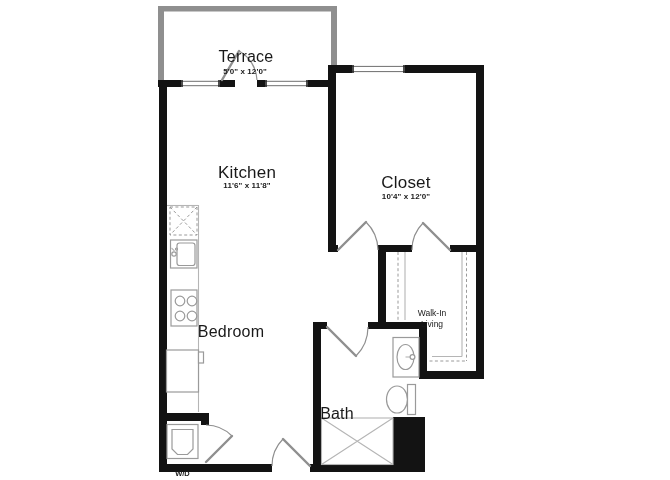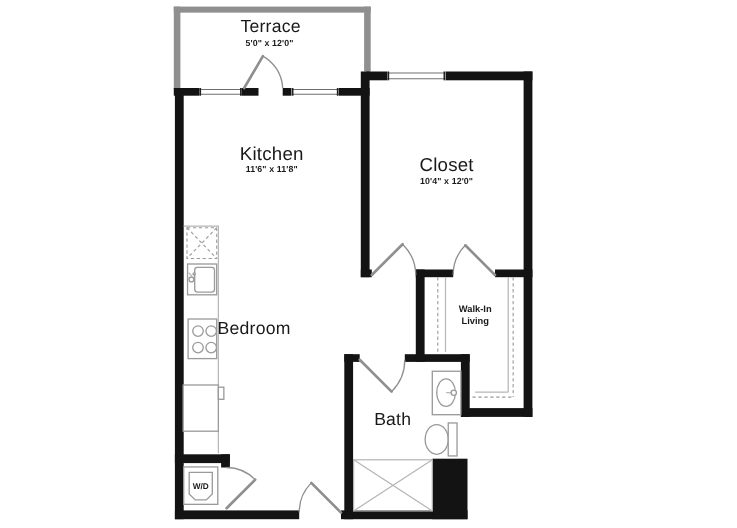--- a/index.html
+++ b/index.html
@@ -22,26 +22,26 @@
   .twall{fill:var(--terrace-wall-color);}
   .winline{stroke:var(--window-line-color);stroke-width:1;}
   .wincap{stroke:#222;stroke-width:1.6;}
   .door-panel{stroke:var(--door-color);stroke-width:2.4;fill:none;stroke-linecap:round;}
   .door-arc{stroke:var(--door-color);stroke-width:1.2;fill:none;}
   .fix{stroke:var(--fixture-color);stroke-width:1.2;fill:#fff;}
   .fixl{stroke:var(--fixture-light-color);stroke-width:1.1;fill:none;}
   .dash{stroke:var(--fixture-color);stroke-width:1;fill:none;stroke-dasharray:3 2.4;}
   .label{
     position:absolute;transform:translate(-50%,-50%);
-    color:var(--text-color);white-space:nowrap;text-align:center;line-height:1;
+    color:var(--text-color);white-space:nowrap;text-align:center;line-height:1;margin-top:32px;
   }
   .room-name{font-size:17px;letter-spacing:.2px;}
   .room-name.sm{font-size:16px;}
   .room-dims{font-size:8px;font-weight:700;letter-spacing:.1px;}
-  .closet-label{font-size:8.5px;font-weight:700;line-height:10.5px;}
+  .closet-label{font-size:8.5px;font-weight:400;line-height:10.5px;}
   .wd-label{font-size:7.5px;font-weight:700;}
 </style>
 </head>
 <body>
 
 <div class="plan-wrap">
   <svg class="plan-svg" width="670" height="480" viewBox="0 0 670 480">
 
     <g>
       <rect class="twall" x="158" y="6" width="6" height="76"></rect>
@@ -202,16 +202,16 @@
   <div class="label room-name" style="left:406px;top:150px">Closet</div>
   <div class="label room-dims" style="left:406px;top:165px">10'4" x 12'0"</div>
 
   <div class="label room-name sm" style="left:231px;top:300px">Bedroom</div>
 
   <div class="label closet-label" style="left:432px;top:286px">
     <div>Walk-In</div>
     <div>Living</div>
   </div>
 
-  <div class="label room-name sm" style="left:357px;top:382px">Bath</div>
+  <div class="label room-name sm" style="left:337px;top:382px">Bath</div>
 
   <div class="label wd-label" style="left:182.5px;top:441.5px">W/D</div>
 </div>
 
 </body></html>

